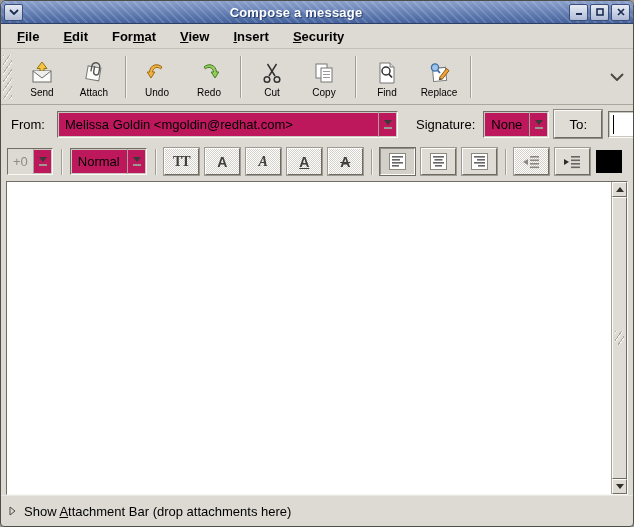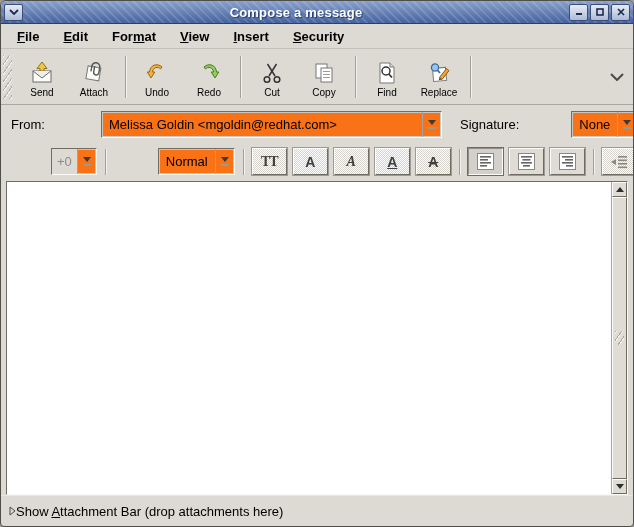--- a/index.html
+++ b/index.html
@@ -68,24 +68,23 @@
     background:#a19e97; box-shadow:1px 0 0 #f4f2ee;
   }
   .tb-spacer { flex:1; }
   .chevron-btn { width:24px; height:40px; display:flex; align-items:center; justify-content:center; flex:none; }
 
   
   .headers { flex:none; padding:5px 6px 4px 6px; display:flex; gap:5px; }
   .hrow { display:flex; align-items:center; }
   .hlabel { width:50px; flex:none; padding-left:4px; }
   .combo {
-    height:27px; background:#f97316; display:flex; align-items:stretch;
+    height:27px; background:#be185d; display:flex; align-items:stretch;
     border:1px solid; border-color:#716d62 #fbfaf7 #fbfaf7 #716d62;
     box-shadow:0 0 0 1px #c9c7c0 inset;
-    margin-left:44px;
   }
   .combo-text { flex:1; display:flex; align-items:center; padding:0 7px; white-space:nowrap; overflow:hidden; }
   .combo-arrow-cell {
     width:19px; flex:none; border-left:1px solid #a5a39b;
     display:flex; flex-direction:column; align-items:center; justify-content:center;
   }
   .tri-down { width:0; height:0; border-left:4px solid transparent; border-right:4px solid transparent; border-top:5px solid #3a3a36; }
   .tri-bar { width:8px; height:2px; background:#9b988f; margin-top:2px; }
   .from-combo { width:341px; flex:none; }
   .sig-label { margin:0 8px 0 18px; }
@@ -143,21 +142,21 @@
   .tri-down-s { width:0; height:0; border-left:4px solid transparent; border-right:4px solid transparent; border-top:5px solid #2e2e2b; }
   .sb-track { flex:1; padding:0; display:flex; }
   .sb-thumb {
     flex:1; background:#dedcd5; border:1px solid; border-color:#fdfcfa #6f6b60 #6f6b60 #fdfcfa;
     display:flex; align-items:center; justify-content:center;
   }
   .sb-grip { width:9px; height:14px; background:repeating-linear-gradient(125deg, #aaa8a1 0 1px, #f4f2ec 1px 2px, transparent 2px 5px); }
 
   
   .attachbar {
-    height:31px; flex:none; display:flex; align-items:center; gap:0;
+    height:31px; flex:none; display:flex; align-items:center; gap:8px;
     padding:0 8px; border-top:1px solid #e9e7e1;
   }
 </style>
 </head>
 <body>
 
 <div class="window">
 
   <div class="titlebar">
     <div class="win-menu-btn">

